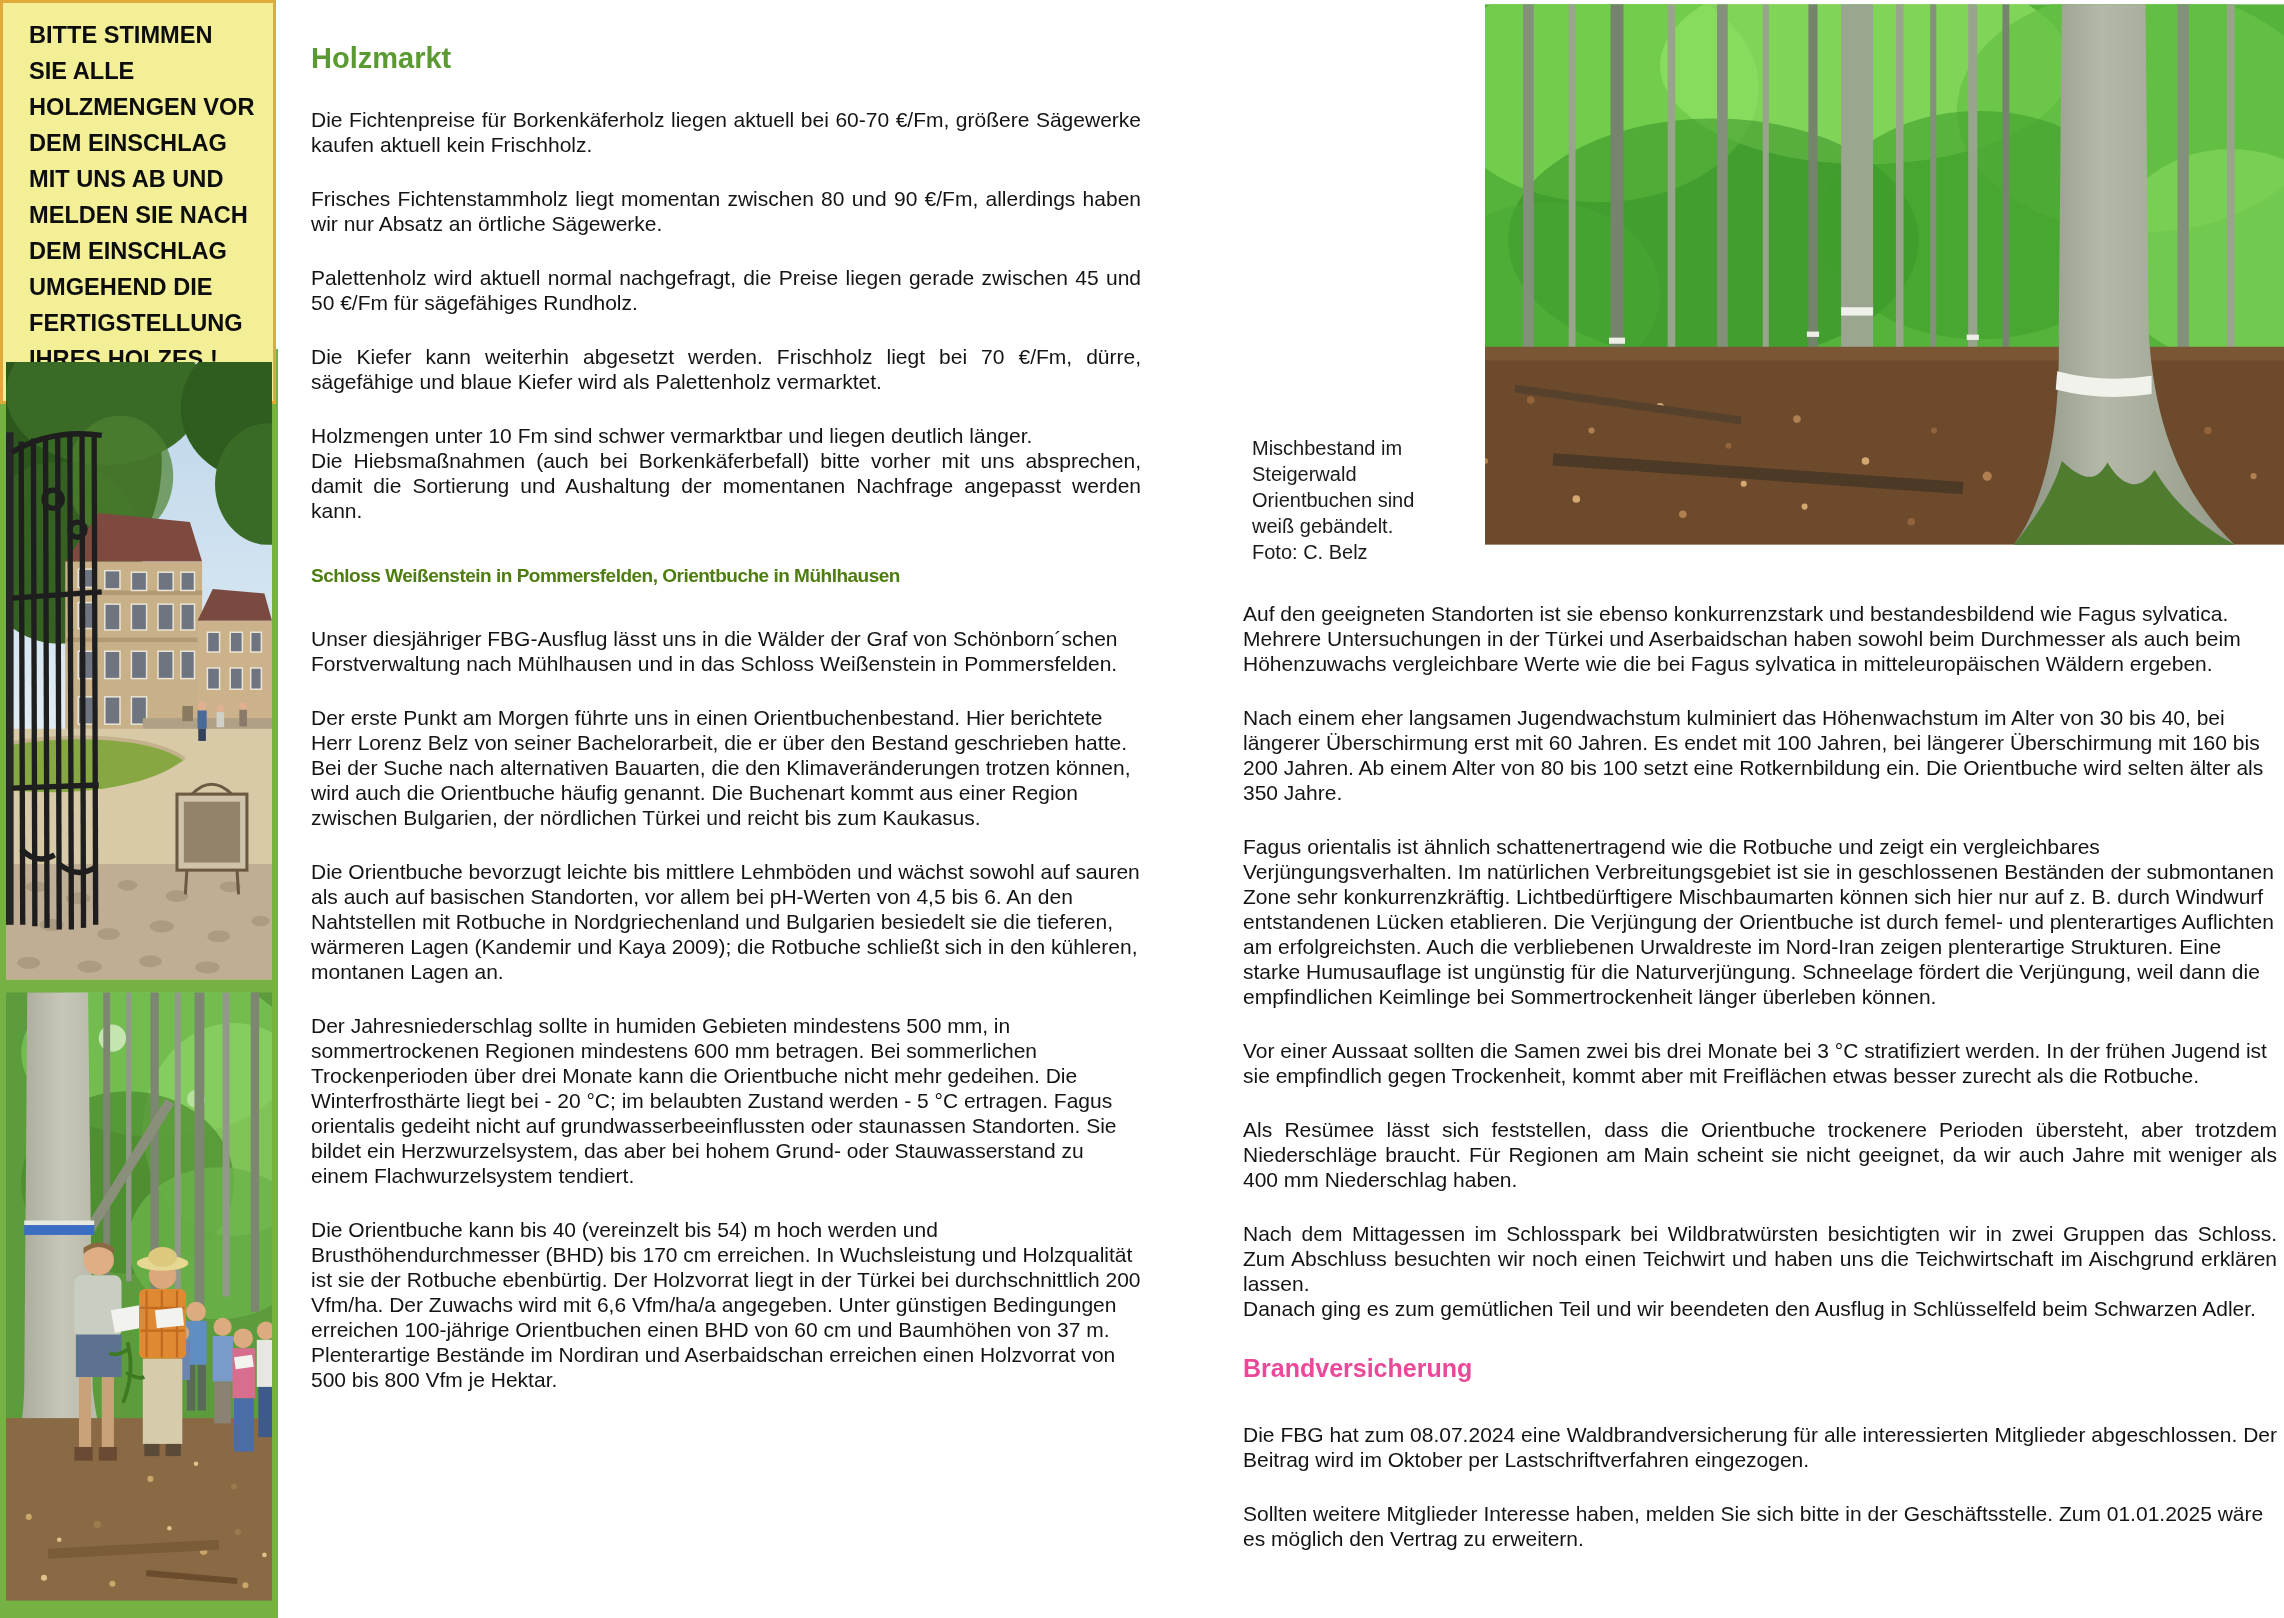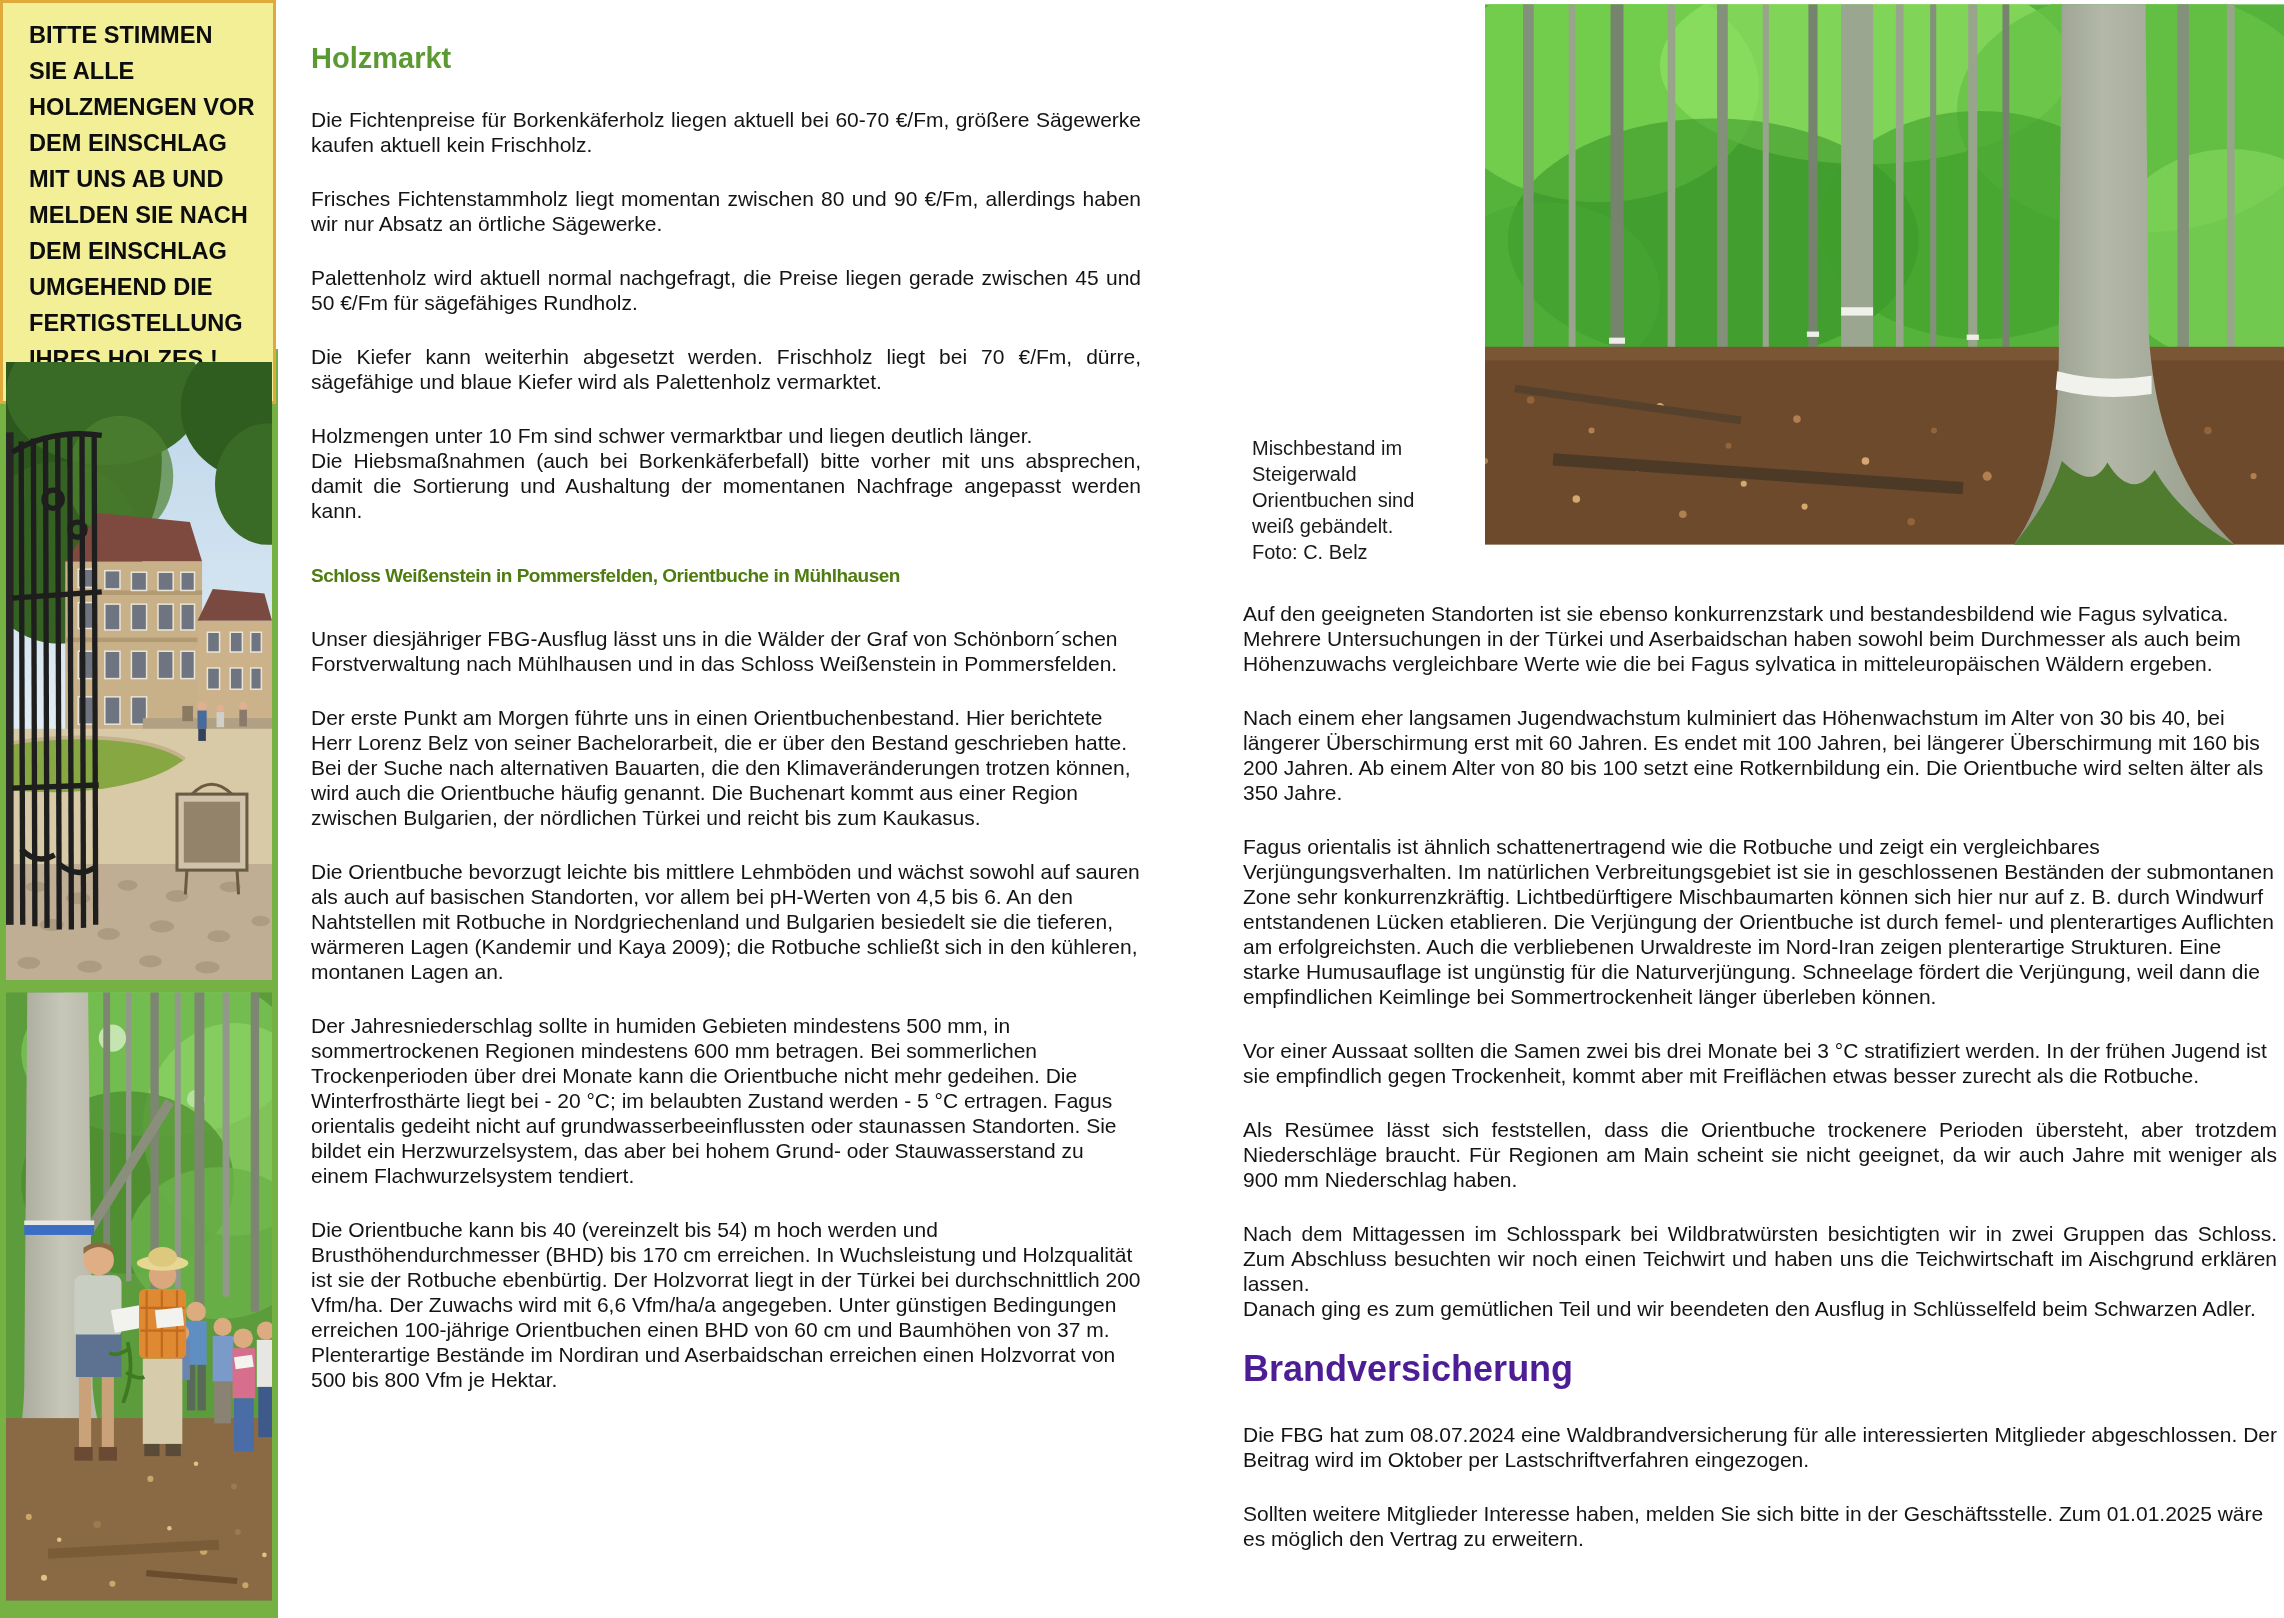--- a/index.html
+++ b/index.html
@@ -24,21 +24,21 @@
     position:absolute;left:1252px;top:435px;width:225px;
     font-size:20px;line-height:26px;color:#1a1a1a;white-space:pre-line;
   }
   .col{position:absolute;font-size:21px;line-height:25px;}
   .col-mid{left:311px;top:42px;width:830px;}
   .col-right{left:1243px;top:601px;width:1034px;}
   .col p{margin:0 0 29px 0;white-space:pre-line;}
   .justify{text-align:justify;}
   .h-green{color:#5b9a33;font-size:29px;font-weight:bold;margin:0 0 32px 0;line-height:33px;}
   .h-dark{color:#4d7c0f;font-size:19px;font-weight:bold;letter-spacing:-0.5px;margin:38px 0 35px 0;line-height:30px;}
-  .h-brand{color:#4c1d95;font-size:36px;font-weight:bold;margin:21px 0 35px 0;line-height:37px;}
+  .h-brand{color:#ec4899;font-size:25px;font-weight:bold;margin:21px 0 35px 0;line-height:37px;}
 </style>
 </head>
 <body>
 
 <div id="page">
 
   <div class="green-col"></div>
 
   <div class="notice">
     <div class="notice-text">BITTE STIMMEN
@@ -365,21 +365,21 @@
     <p>Die Orientbuche bevorzugt leichte bis mittlere Lehmböden und wächst sowohl auf sauren als auch auf basischen Standorten, vor allem bei pH-Werten von 4,5 bis 6. An den Nahtstellen mit Rotbuche in Nordgriechenland und Bulgarien besiedelt sie die tieferen, wärmeren Lagen (Kandemir und Kaya 2009); die Rotbuche schließt sich in den kühleren, montanen Lagen an.</p>
     <p>Der Jahresniederschlag sollte in humiden Gebieten mindestens 500 mm, in sommertrockenen Regionen mindestens 600 mm betragen. Bei sommerlichen Trockenperioden über drei Monate kann die Orientbuche nicht mehr gedeihen. Die Winterfrosthärte liegt bei - 20 °C; im belaubten Zustand werden - 5 °C ertragen. Fagus orientalis gedeiht nicht auf grundwasserbeeinflussten oder staunassen Standorten. Sie bildet ein Herzwurzelsystem, das aber bei hohem Grund- oder Stauwasserstand zu einem Flachwurzelsystem tendiert.</p>
     <p>Die Orientbuche kann bis 40 (vereinzelt bis 54) m hoch werden und Brusthöhendurchmesser (BHD) bis 170 cm erreichen. In Wuchsleistung und Holzqualität ist sie der Rotbuche ebenbürtig. Der Holzvorrat liegt in der Türkei bei durchschnittlich 200 Vfm/ha. Der Zuwachs wird mit 6,6 Vfm/ha/a angegeben. Unter günstigen Bedingungen erreichen 100-jährige Orientbuchen einen BHD von 60 cm und Baumhöhen von 37 m. Plenterartige Bestände im Nordiran und Aserbaidschan erreichen einen Holzvorrat von 500 bis 800 Vfm je Hektar.</p>
   </div>
 
   <div class="col col-right">
     <p>Auf den geeigneten Standorten ist sie ebenso konkurrenzstark und bestandesbildend wie Fagus sylvatica. Mehrere Untersuchungen in der Türkei und Aserbaidschan haben sowohl beim Durchmesser als auch beim Höhenzuwachs vergleichbare Werte wie die bei Fagus sylvatica in mitteleuropäischen Wäldern ergeben.</p>
     <p>Nach einem eher langsamen Jugendwachstum kulminiert das Höhenwachstum im Alter von 30 bis 40, bei längerer Überschirmung erst mit 60 Jahren. Es endet mit 100 Jahren, bei längerer Überschirmung mit 160 bis 200 Jahren. Ab einem Alter von 80 bis 100 setzt eine Rotkernbildung ein. Die Orientbuche wird selten älter als 350 Jahre.</p>
     <p>Fagus orientalis ist ähnlich schattenertragend wie die Rotbuche und zeigt ein vergleichbares Verjüngungsverhalten. Im natürlichen Verbreitungsgebiet ist sie in geschlossenen Beständen der submontanen Zone sehr konkurrenzkräftig. Lichtbedürftigere Mischbaumarten können sich hier nur auf z. B. durch Windwurf entstandenen Lücken etablieren. Die Verjüngung der Orientbuche ist durch femel- und plenterartiges Auflichten am erfolgreichsten. Auch die verbliebenen Urwaldreste im Nord-Iran zeigen plenterartige Strukturen. Eine starke Humusauflage ist ungünstig für die Naturverjüngung. Schneelage fördert die Verjüngung, weil dann die empfindlichen Keimlinge bei Sommertrockenheit länger überleben können.</p>
     <p>Vor einer Aussaat sollten die Samen zwei bis drei Monate bei 3 °C stratifiziert werden. In der frühen Jugend ist sie empfindlich gegen Trockenheit, kommt aber mit Freiflächen etwas besser zurecht als die Rotbuche.</p>
-    <p class="justify">Als Resümee lässt sich feststellen, dass die Orientbuche trockenere Perioden übersteht, aber trotzdem Niederschläge braucht. Für Regionen am Main scheint sie nicht geeignet, da wir auch Jahre mit weniger als 900 mm Niederschlag haben.</p>
+    <p class="justify">Als Resümee lässt sich feststellen, dass die Orientbuche trockenere Perioden übersteht, aber trotzdem Niederschläge braucht. Für Regionen am Main scheint sie nicht geeignet, da wir auch Jahre mit weniger als 400 mm Niederschlag haben.</p>
     <p class="justify">Nach dem Mittagessen im Schlosspark bei Wildbratwürsten besichtigten wir in zwei Gruppen das Schloss. Zum Abschluss besuchten wir noch einen Teichwirt und haben uns die Teichwirtschaft im Aischgrund erklären lassen.
 Danach ging es zum gemütlichen Teil und wir beendeten den Ausflug in Schlüsselfeld beim Schwarzen Adler.</p>
     <h1 class="h-brand">Brandversicherung</h1>
     <p class="justify">Die FBG hat zum 08.07.2024 eine Waldbrandversicherung für alle interessierten Mitglieder abgeschlossen. Der Beitrag wird im Oktober per Lastschriftverfahren eingezogen.</p>
     <p>Sollten weitere Mitglieder Interesse haben, melden Sie sich bitte in der Geschäftsstelle. Zum 01.01.2025 wäre es möglich den Vertrag zu erweitern.</p>
   </div>
 
 </div>
 
 

